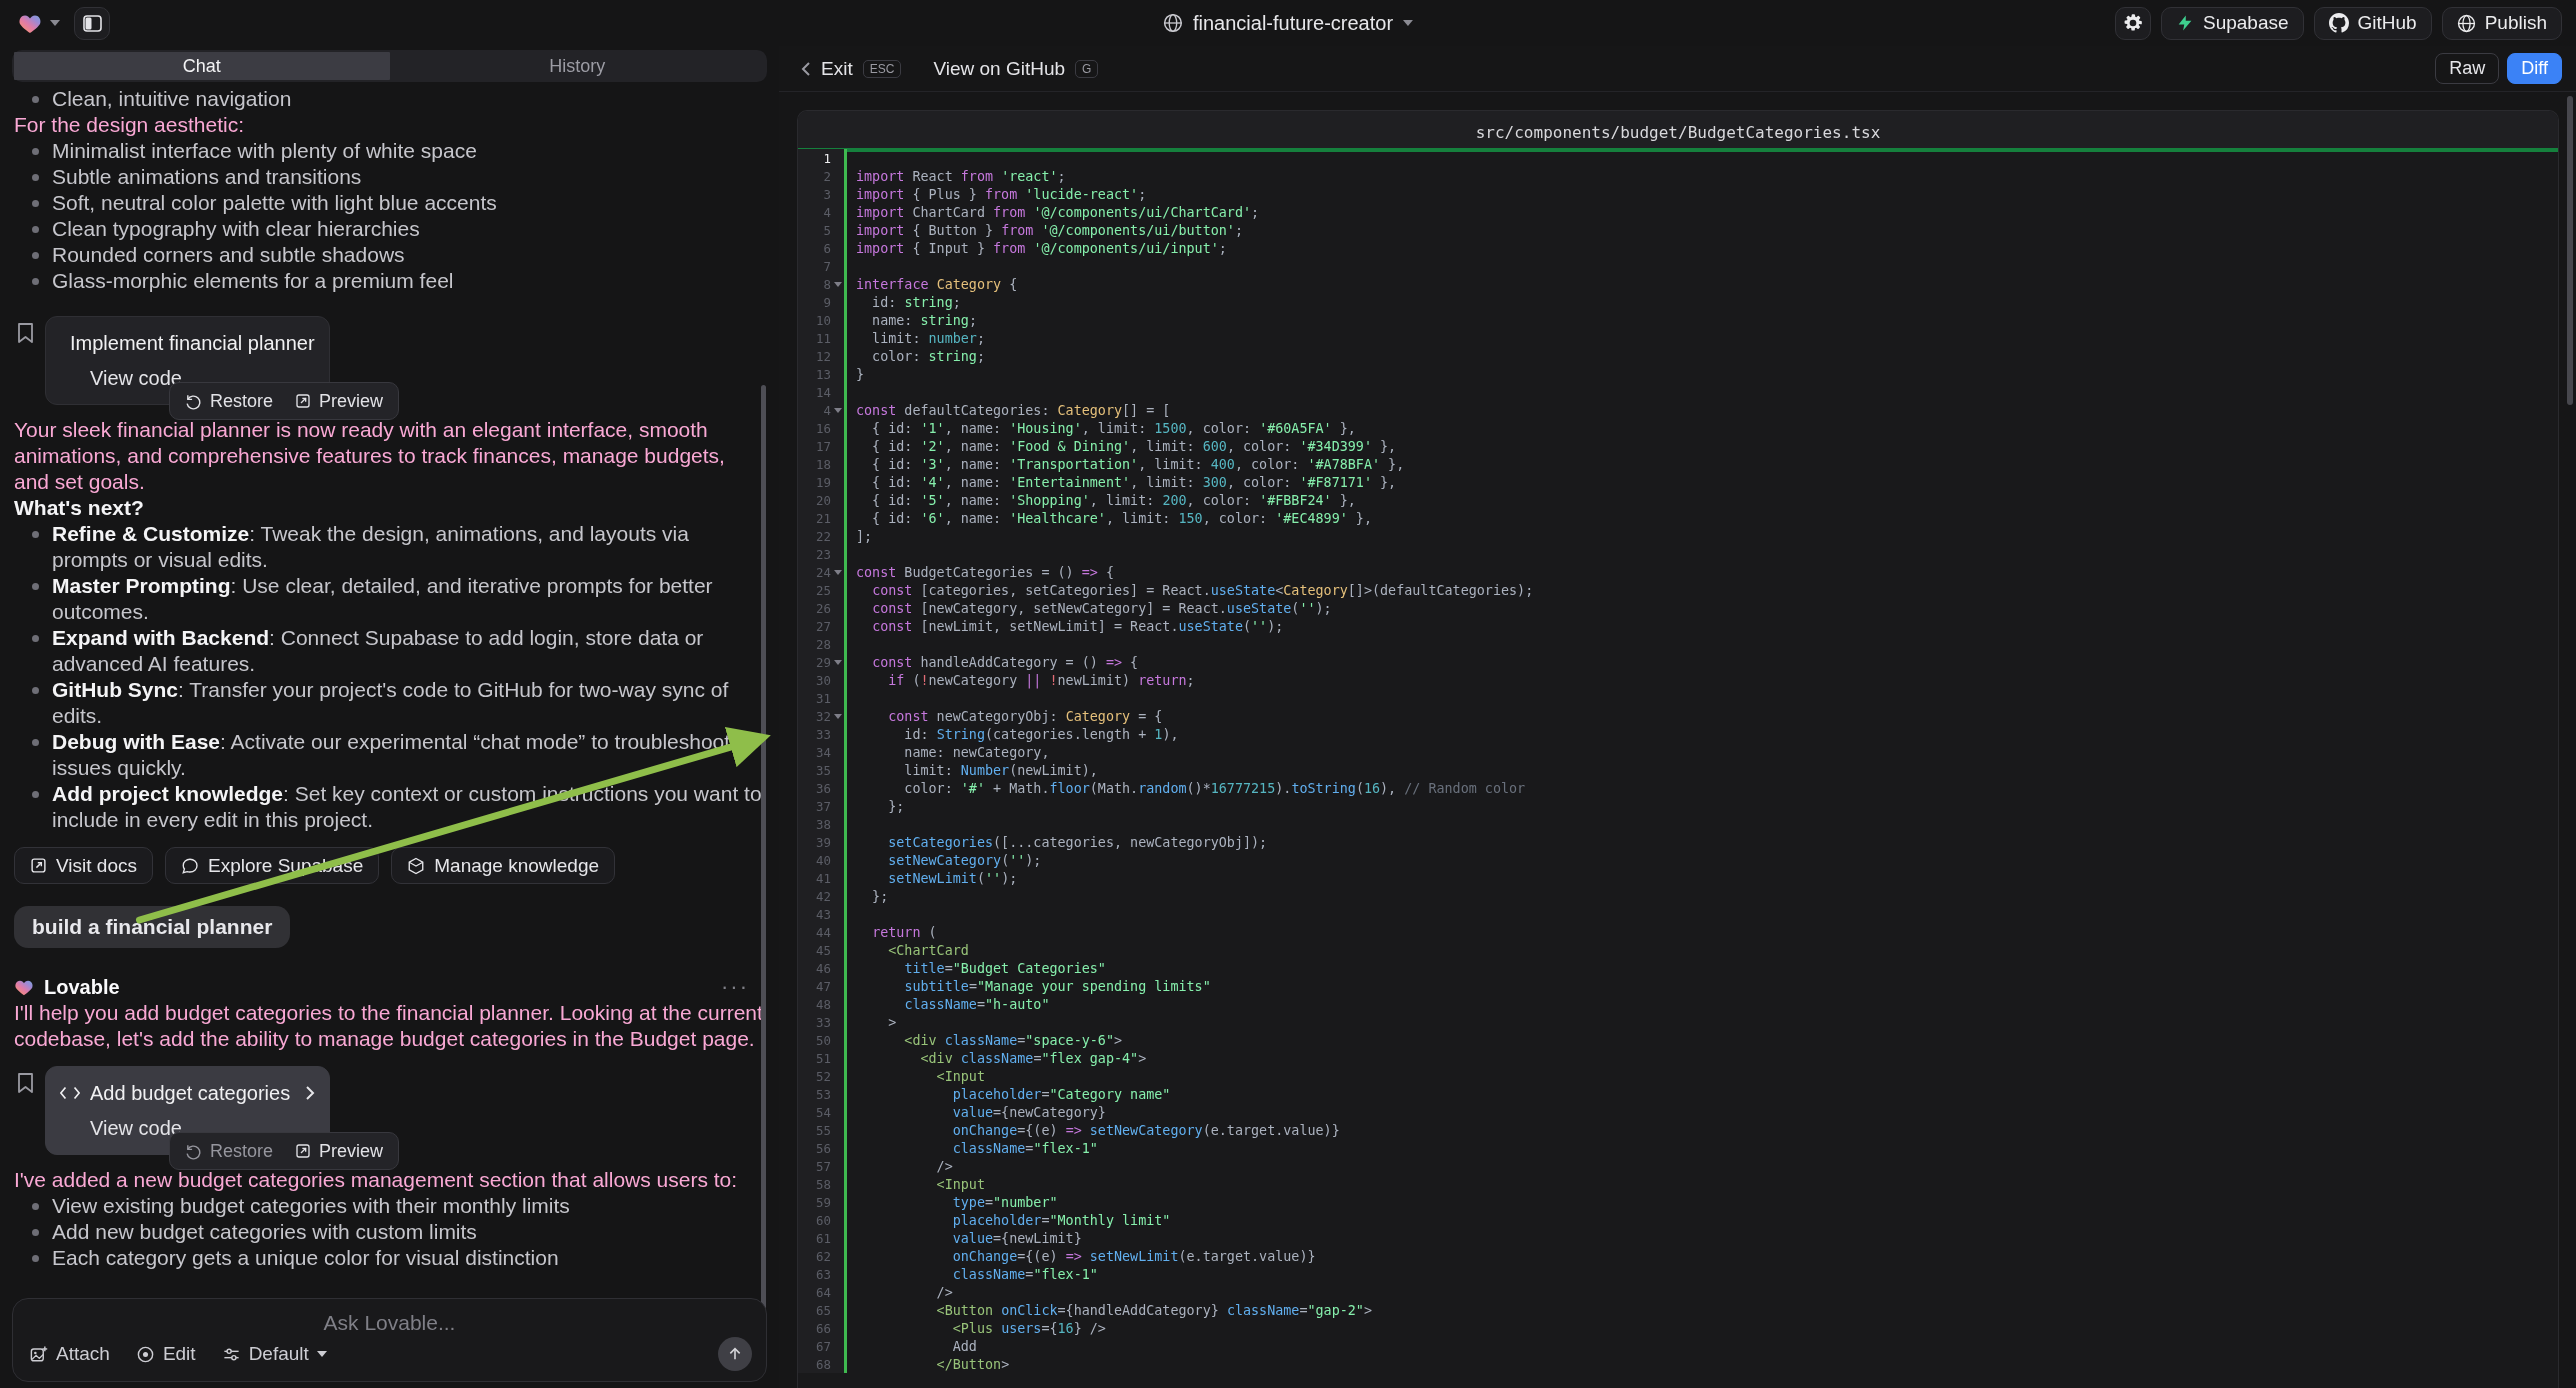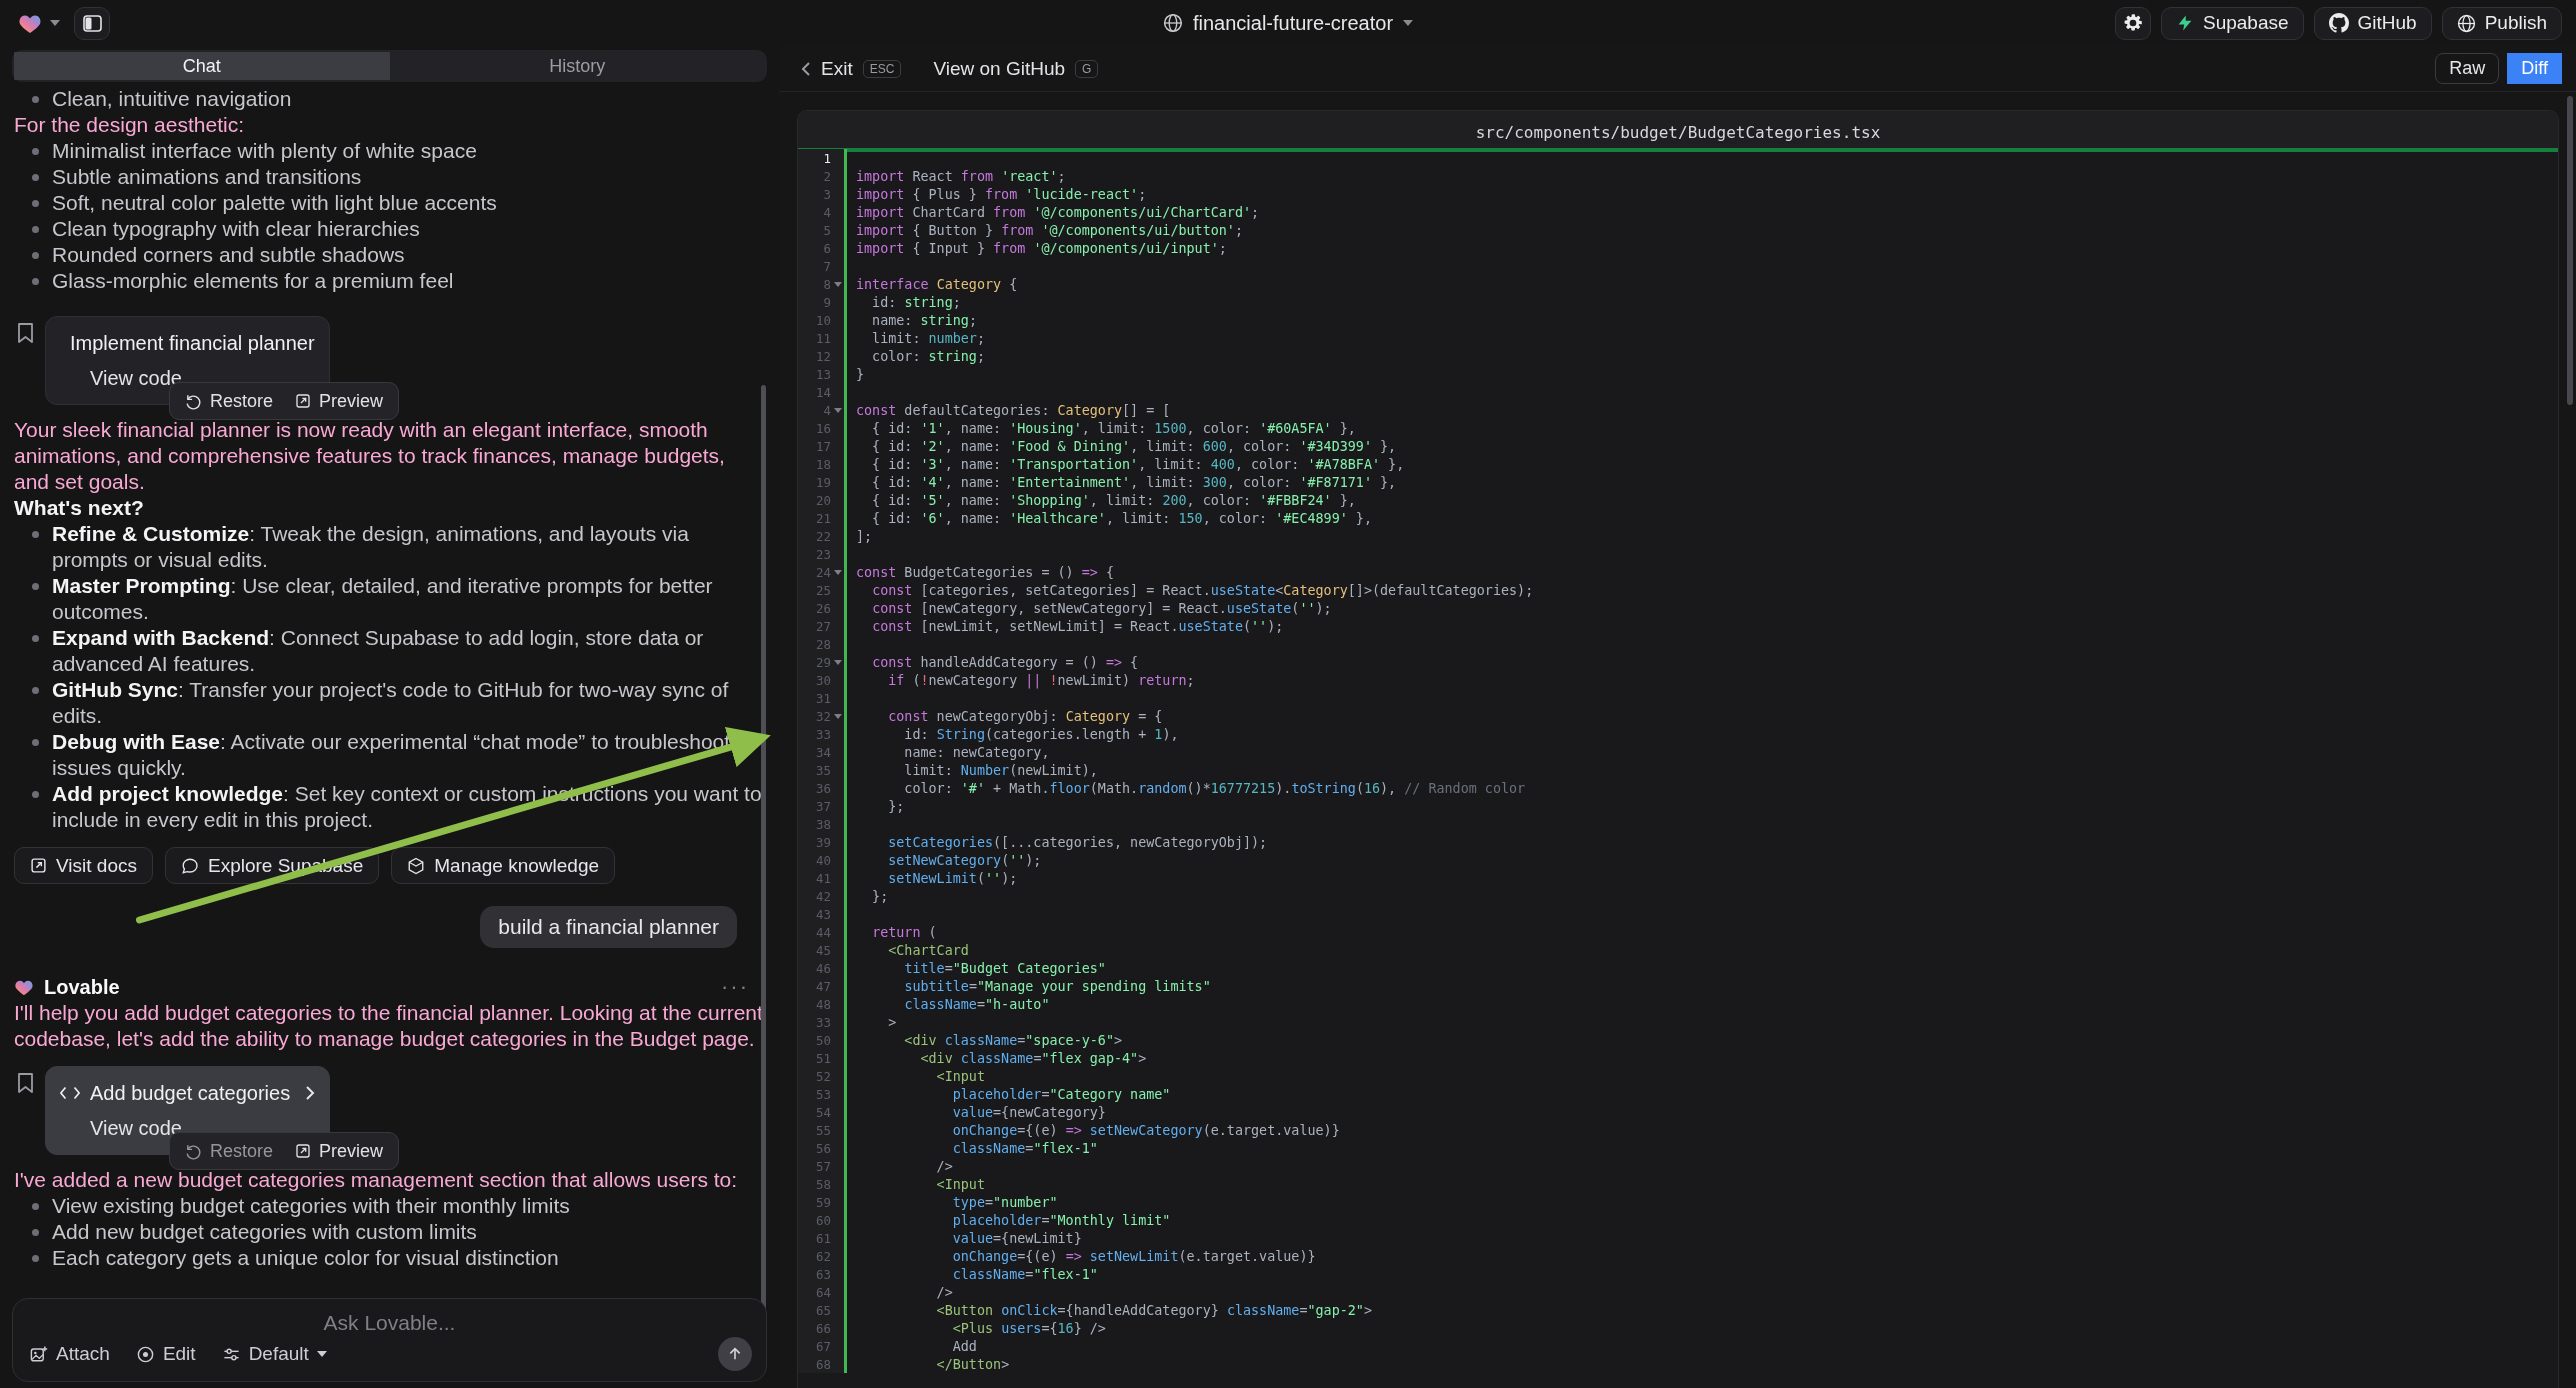--- a/index.html
+++ b/index.html
@@ -52,21 +52,21 @@
         padding:0 15px;background:#242428;border:1px solid #38383E;border-radius:10px;font-size:18px;color:#E2E2E6;}
   .pill .dim{color:#96969E;}
   .pill-item{display:flex;align-items:center;gap:8px;cursor:pointer;}
 
   
   .actions{display:flex;gap:12px;}
   .action-btn{display:flex;align-items:center;gap:9px;height:37px;padding:0 15px;border:1px solid #323238;
               border-radius:10px;background:#1B1B1E;color:#E6E6EA;font-size:19px;cursor:pointer;}
 
   
-  .bubble-row{display:flex;justify-content:flex-end;padding-right:28px;}
+  .bubble-row{display:flex;justify-content:flex-start;padding-right:1px;font-weight:bold;}
   .bubble{background:#313135;color:#E8E8EC;border-radius:14px;padding:8px 18px;font-size:21px;max-width:558px;}
   .lov-head{display:flex;align-items:center;gap:10px;padding-right:16px;}
   .lov-name{color:#FAFAFC;font-size:20px;font-weight:bold;flex:1;}
   .dots{color:#808088;font-size:22px;letter-spacing:2px;cursor:pointer;}
 
   
   .chat-sb{position:absolute;left:761px;top:339px;width:5px;height:948px;border-radius:3px;background:#4E4E55;}
 
   
   .composer{position:absolute;left:12px;right:12px;bottom:6px;height:84px;background:#19191B;
@@ -80,21 +80,21 @@
 
   
   .code-panel{position:absolute;left:779px;top:46px;right:0;bottom:0;background:#161617;}
   .code-topbar{position:absolute;left:0;right:0;top:0;height:46px;border-bottom:1px solid #242428;
                display:flex;align-items:center;padding:0 14px 0 22px;box-sizing:border-box;gap:14px;}
   .ct-item{display:flex;align-items:center;gap:10px;color:#E4E4E8;font-size:19px;cursor:pointer;}
   .kbd{border:1px solid #3B3B42;border-radius:5px;padding:1px 6px;font-size:12px;color:#9A9AA2;}
   .ct-right{margin-left:auto;display:flex;gap:8px;}
   .raw-btn{height:31px;padding:0 13px;display:flex;align-items:center;border:1px solid #3B3B42;border-radius:8px;
            color:#E6E6EA;font-size:18px;background:transparent;cursor:pointer;}
-  .diff-btn{height:31px;padding:0 13px;display:flex;align-items:center;border-radius:0;color:#fff;
+  .diff-btn{height:31px;padding:0 13px;display:flex;align-items:center;border-radius:8px;color:#fff;
             font-size:18px;background:var(--accent-blue,#3B82F6);border:1px solid var(--accent-blue,#3B82F6);cursor:pointer;}
 
   .code-card{position:absolute;left:18px;right:17px;top:64px;bottom:0;background:#19191B;
              border:1px solid #2A2A2E;border-bottom:none;border-radius:10px 10px 0 0;overflow:hidden;}
   .file-bar{height:37px;background:#1F1F22;border-bottom:4px solid #15803d;display:flex;align-items:center;
             gap:12px;padding:0 16px;flex-direction:column;}
   .file-path{font-family:"DejaVu Sans Mono",monospace;font-size:16px;color:#D8D8DC;flex:1;}
   .code-body{position:absolute;left:0;right:0;top:38px;bottom:0;overflow:hidden;
              font-family:"DejaVu Sans Mono",monospace;font-size:13.4px;}
   .code-line{display:flex;height:18px;align-items:center;}

